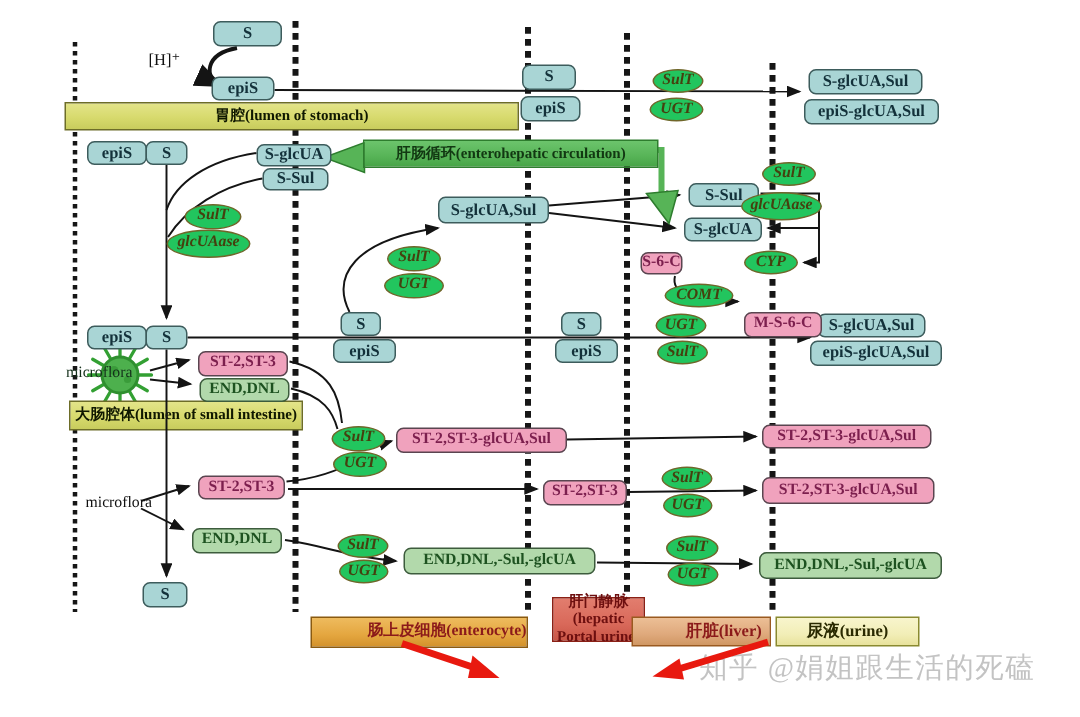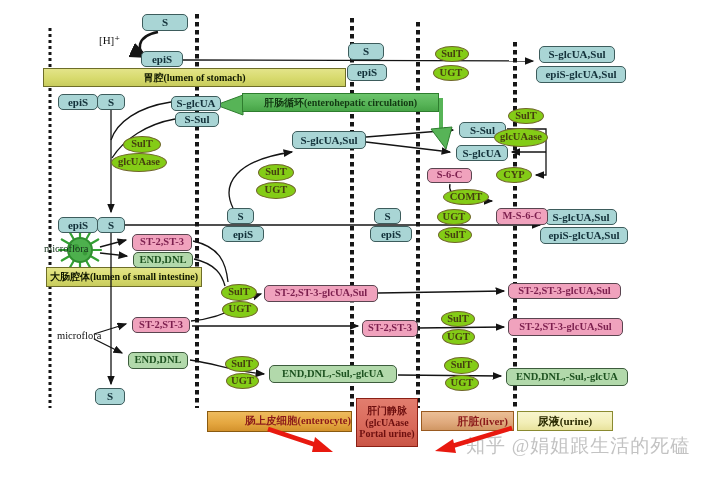--- a/index.html
+++ b/index.html
@@ -5,21 +5,21 @@
   html,body{margin:0;padding:0;background:#fff;}
   #stage{position:relative;width:720px;height:478px;background:#ffffff;overflow:hidden;
          font-family:"Liberation Serif","DejaVu Serif",serif;}
   svg.layer{position:absolute;left:0;top:0;z-index:1;}
   svg.overlay{position:absolute;left:0;top:0;z-index:5;pointer-events:none;}
   .node{position:absolute;display:flex;align-items:center;justify-content:center;
         box-sizing:border-box;white-space:nowrap;z-index:2;font-weight:700;line-height:1;}
   .cyan{background:#a9d5d5;border:1.4px solid #3d5c5c;border-radius:5px;color:#13313a;font-size:11px;}
   .pink{background:#f0a2bd;border:1.4px solid #5a4550;border-radius:5px;color:#7c1f4e;font-size:10.5px;}
   .greenbox{background:#b2d9ab;border:1.4px solid #3d5c3d;border-radius:5px;color:#1d5220;font-size:10.5px;}
-  .ellipse{background:#84cc16;border:1.4px solid #70662a;border-radius:50%;color:#45400f;font-size:10.5px;}
+  .ellipse{background:#22c55e;border:1.4px solid #70662a;border-radius:50%;color:#45400f;font-size:10.5px;font-style:italic;}
   .bar{position:absolute;display:flex;align-items:center;justify-content:center;z-index:2;
        font-weight:700;box-sizing:border-box;white-space:nowrap;line-height:1;}
   .bar.ylw{background:linear-gradient(#e3e489,#d7da6d 55%,#c8cc5d);border:1px solid #6d6d28;color:#101800;font-size:10px;}
   .bar.grn{background:linear-gradient(#6cc46c,#57b457 60%,#47a447);border:1px solid #2e7d2e;color:#123812;font-size:10px;}
   .bar.org{background:linear-gradient(#eebb5e,#e4a63f 60%,#d3922c);border:1px solid #8a5a10;color:#8b1a1a;font-size:10.5px;padding-left:37px;}
   .bar.tan{background:linear-gradient(#ecbf96,#dfa97c 60%,#d09763);border:1px solid #9a5a20;color:#8b1a1a;font-size:11px;padding-left:30px;}
   .bar.pal{background:linear-gradient(#f8f5cd,#f2eeb7 60%,#e8e29c);border:1px solid #8a8a30;color:#2a2a00;font-size:11px;}
   .bar.red{background:linear-gradient(#e27d6e,#d9695a 60%,#c95546);border:1.4px solid #8b2015;color:#6d0f0f;
            font-size:10px;flex-direction:column;white-space:normal;text-align:center;line-height:1.15;}
   .txt{position:absolute;z-index:2;line-height:1;}
@@ -93,23 +93,23 @@
       <circle cx="80" cy="250" r="12" fill="#4db04d" stroke="#2f8f2f" stroke-width="2"></circle>
       <circle cx="76" cy="247" r="3" fill="#2f8f2f" opacity="0.6"></circle>
       <circle cx="85" cy="253" r="2.4" fill="#2f8f2f" opacity="0.6"></circle>
     </g>
   </svg>
 
   <div class="bar ylw" style="left:43px;top:68px;width:303px;height:19px">胃腔(lumen of stomach)</div>
   <div class="bar grn" style="left:242px;top:93px;width:197px;height:19px">肝肠循环(enterohepatic circulation)</div>
   <div class="bar ylw" style="left:46px;top:267px;width:156px;height:20px">大肠腔体(lumen of small intestine)</div>
   <div class="bar org" style="left:207px;top:411px;width:145px;height:21px">肠上皮细胞(enterocyte)</div>
-  <div class="bar red" style="left:356px;top:398px;width:62px;height:49px">
+  <div class="bar red" style="left:368px;top:398px;width:62px;height:30px">
     <span>肝门静脉</span>
-    <span>(glcUAase</span>
+    <span>(hepatic</span>
     <span>Portal urine)</span>
   </div>
   <div class="bar tan" style="left:421px;top:411px;width:93px;height:20px">肝脏(liver)</div>
   <div class="bar pal" style="left:517px;top:411px;width:96px;height:20px">尿液(urine)</div>
 
   <div class="node cyan" style="left:142px;top:14px;width:46px;height:17px">S</div>
   <div class="node cyan" style="left:141px;top:51px;width:42px;height:16px">epiS</div>
   <div class="node cyan" style="left:348px;top:43px;width:36px;height:17px">S</div>
   <div class="node cyan" style="left:347px;top:64px;width:40px;height:17px">epiS</div>
   <div class="node cyan" style="left:539px;top:46px;width:76px;height:17px">S-glcUA,Sul</div>
@@ -133,21 +133,21 @@
   <div class="node pink" style="left:132px;top:234px;width:60px;height:17px">ST-2,ST-3</div>
   <div class="node greenbox" style="left:133px;top:252px;width:60px;height:16px">END,DNL</div>
   <div class="node pink" style="left:264px;top:285px;width:114px;height:17px">ST-2,ST-3-glcUA,Sul</div>
   <div class="node pink" style="left:508px;top:283px;width:113px;height:16px">ST-2,ST-3-glcUA,Sul</div>
   <div class="node pink" style="left:132px;top:317px;width:58px;height:16px">ST-2,ST-3</div>
   <div class="node pink" style="left:362px;top:320px;width:56px;height:17px">ST-2,ST-3</div>
   <div class="node pink" style="left:508px;top:318px;width:115px;height:18px">ST-2,ST-3-glcUA,Sul</div>
   <div class="node greenbox" style="left:128px;top:352px;width:60px;height:17px">END,DNL</div>
   <div class="node greenbox" style="left:269px;top:365px;width:128px;height:18px">END,DNL,-Sul,-glcUA</div>
   <div class="node greenbox" style="left:506px;top:368px;width:122px;height:18px">END,DNL,-Sul,-glcUA</div>
-  <div class="node pink" style="left:427px;top:168px;width:45px;height:15px">S-6-C</div>
+  <div class="node pink" style="left:427px;top:168px;width:28px;height:15px">S-6-C</div>
   <div class="node pink" style="left:496px;top:208px;width:52px;height:17px">M-S-6-C</div>
   <div class="node ellipse" style="left:435px;top:46px;width:34px;height:16px">SulT</div>
   <div class="node ellipse" style="left:433px;top:65px;width:36px;height:16px">UGT</div>
   <div class="node ellipse" style="left:123px;top:136px;width:38px;height:17px">SulT</div>
   <div class="node ellipse" style="left:111px;top:153px;width:56px;height:19px">glcUAase</div>
   <div class="node ellipse" style="left:258px;top:164px;width:36px;height:17px">SulT</div>
   <div class="node ellipse" style="left:256px;top:182px;width:40px;height:17px">UGT</div>
   <div class="node ellipse" style="left:508px;top:108px;width:36px;height:16px">SulT</div>
   <div class="node ellipse" style="left:494px;top:128px;width:54px;height:19px">glcUAase</div>
   <div class="node ellipse" style="left:496px;top:167px;width:36px;height:16px">CYP</div>

